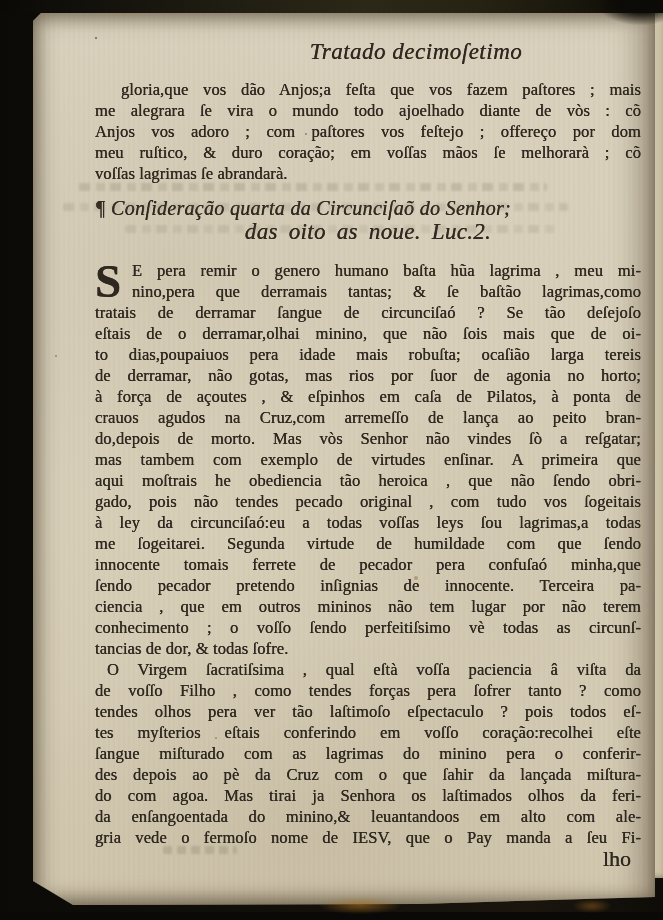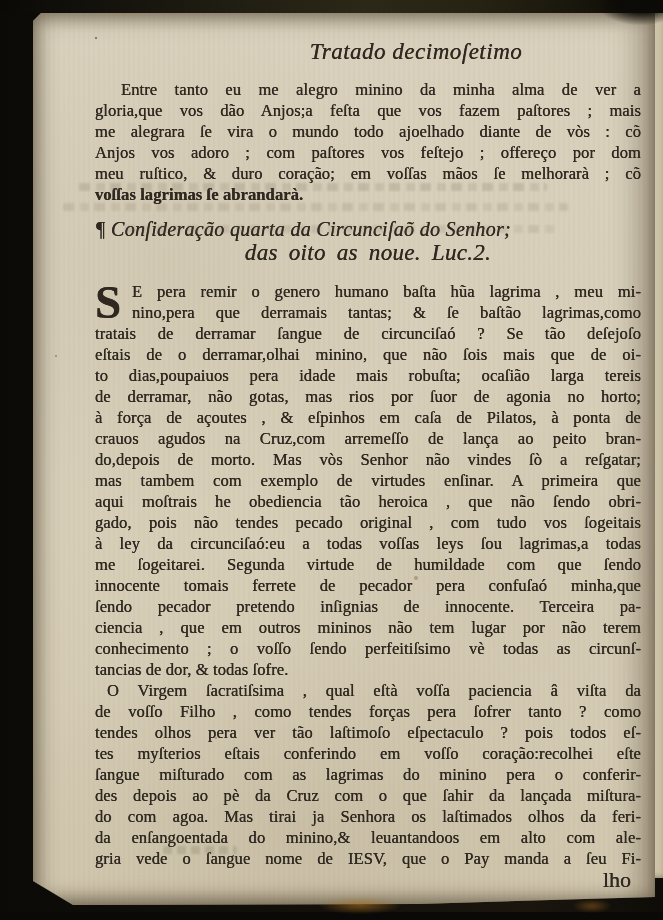--- a/index.html
+++ b/index.html
@@ -71,21 +71,21 @@
 
   .running-header{
     font-style:italic;font-size:23px;line-height:30px;
     text-align:center;transform:translateX(48px);
     letter-spacing:.5px;
   }
 
   .para{margin-top:12px;font-size:16.5px;}
   .line{line-height:21px;text-align:justify;text-align-last:justify;letter-spacing:.1px;}
   .para1 .line:first-child{text-indent:26px;}
-  .para1 .line:last-child{text-align-last:left;font-weight:bold;}
+  .para1 .line:last-child{text-align-last:left;}
 
   .heading{margin-top:12px;font-style:italic;}
   .h-line1{font-size:20px;line-height:24px;text-align:left;letter-spacing:.3px;}
   .h-line2{font-size:23px;line-height:24px;text-align:center;word-spacing:5px;letter-spacing:.3px;}
 
   .para2{margin-top:16px;}
   .dropcap{
     float:left;font-size:47px;line-height:40px;height:41px;width:37px;
     text-align:left;position:relative;top:1px;font-weight:bold;
   }
@@ -171,21 +171,20 @@
   <div class="page ink">
     <div class="smudge s1"></div>
     <div class="smudge s2"></div>
     <div class="smudge s3"></div>
     <div class="smudge s4"></div>
     <div class="speck"></div>
 
     <div class="running-header">Tratado decimoſetimo</div>
 
     <div class="para para1">
-        <div class="line">Entre tanto eu me alegro minino da minha alma de ver a</div>
         <div class="line">gloria,que vos dão Anjos;a feſta que vos fazem paſtores ; mais</div>
         <div class="line">me alegrara ſe vira o mundo todo ajoelhado diante de vòs : cõ</div>
         <div class="line">Anjos vos adoro ; com paſtores vos feſtejo ; offereço por dom</div>
         <div class="line">meu ruſtico, &amp; duro coração; em voſſas mãos ſe melhorarà ; cõ</div>
         <div class="line">voſſas lagrimas ſe abrandarà.</div>
       </div>
 
     <div class="heading">
       <div class="h-line1">¶ Conſideração quarta da Circunciſaõ do Senhor;</div>
       <div class="h-line2">das oito as noue.  Luc.2.</div>
@@ -218,21 +217,21 @@
 
     <div class="para para3">
         <div class="line">O Virgem ſacratiſsima , qual eſtà voſſa paciencia â viſta da</div>
         <div class="line">de voſſo Filho , como tendes forças pera ſofrer tanto ? como</div>
         <div class="line">tendes olhos pera ver tão laſtimoſo eſpectaculo ? pois todos eſ-</div>
         <div class="line">tes myſterios eſtais conferindo em voſſo coração:recolhei eſte</div>
         <div class="line">ſangue miſturado com as lagrimas do minino pera o conferir-</div>
         <div class="line">des depois ao pè da Cruz com o que ſahir da lançada miſtura-</div>
         <div class="line">do com agoa. Mas tirai ja Senhora os laſtimados olhos da feri-</div>
         <div class="line">da enſangoentada do minino,&amp; leuantandoos em alto com ale-</div>
-        <div class="line">gria vede o ſangue nome de IESV, que o Pay manda a ſeu Fi-</div>
+        <div class="line">gria vede o fermoſo nome de IESV, que o Pay manda a ſeu Fi-</div>
       </div>
 
     <div class="catchword-line">
       <span class="catchword">lho</span>
     </div>
   </div>
 
   <div class="top-band"></div>
   <div class="top-right-shadow"></div>
   <div class="bottom-bar"></div>

